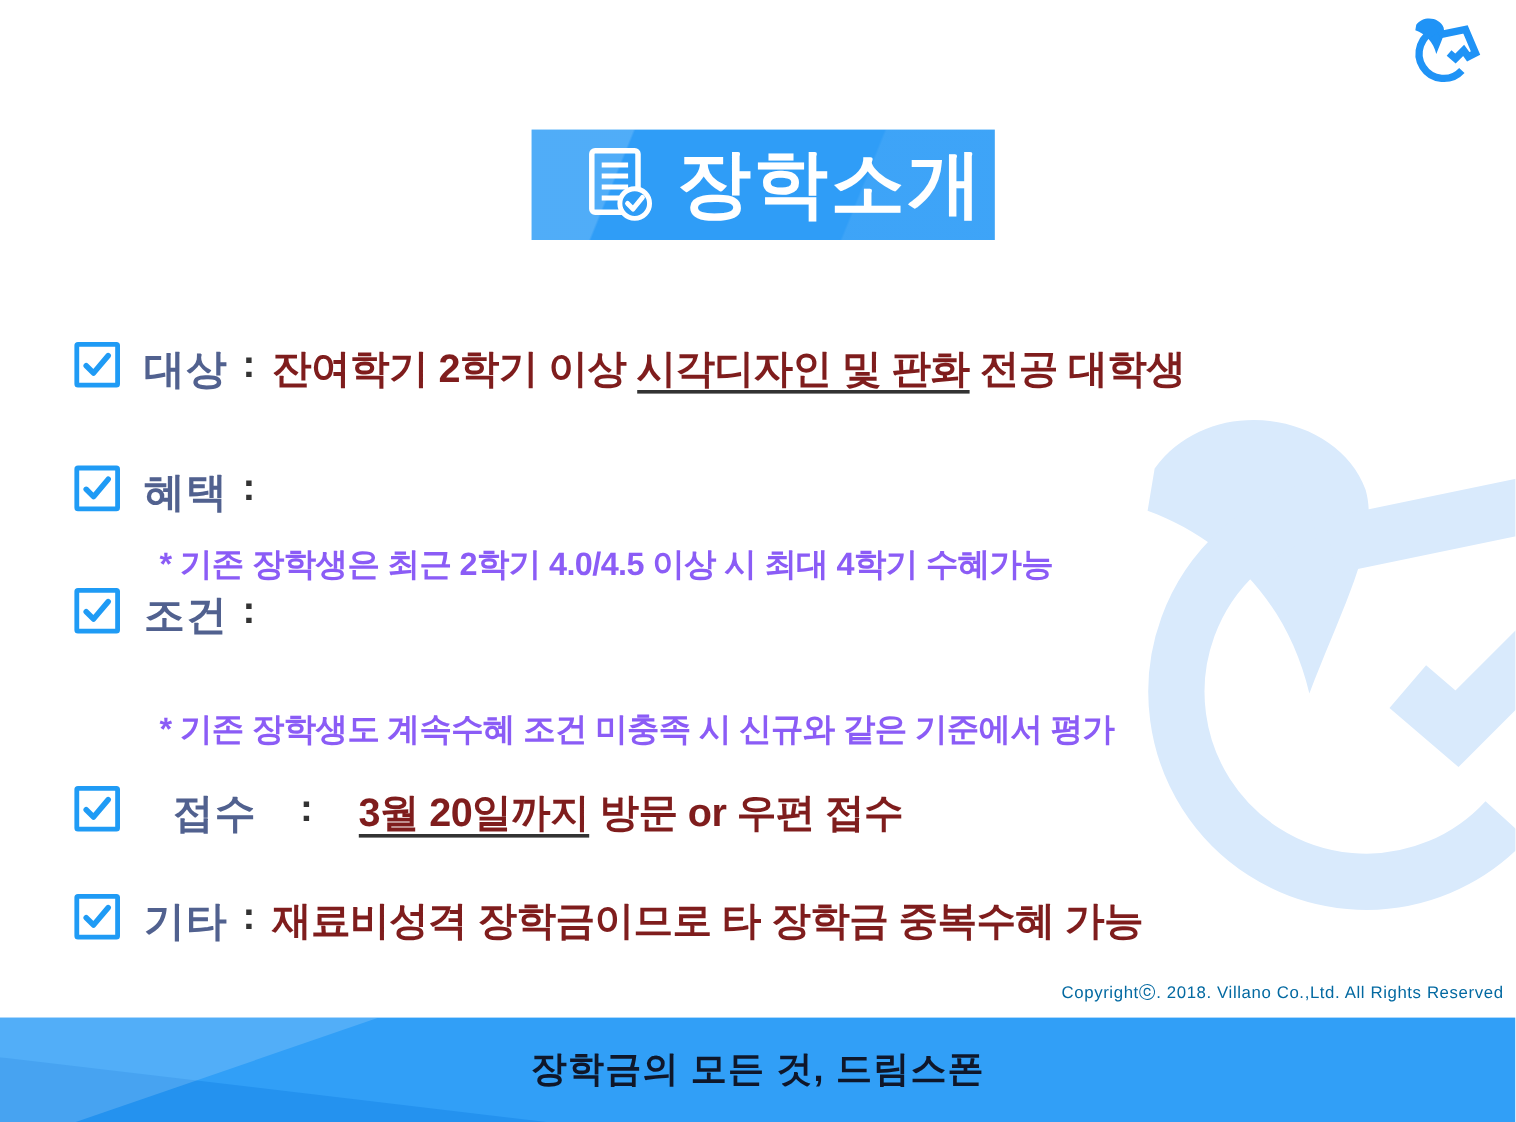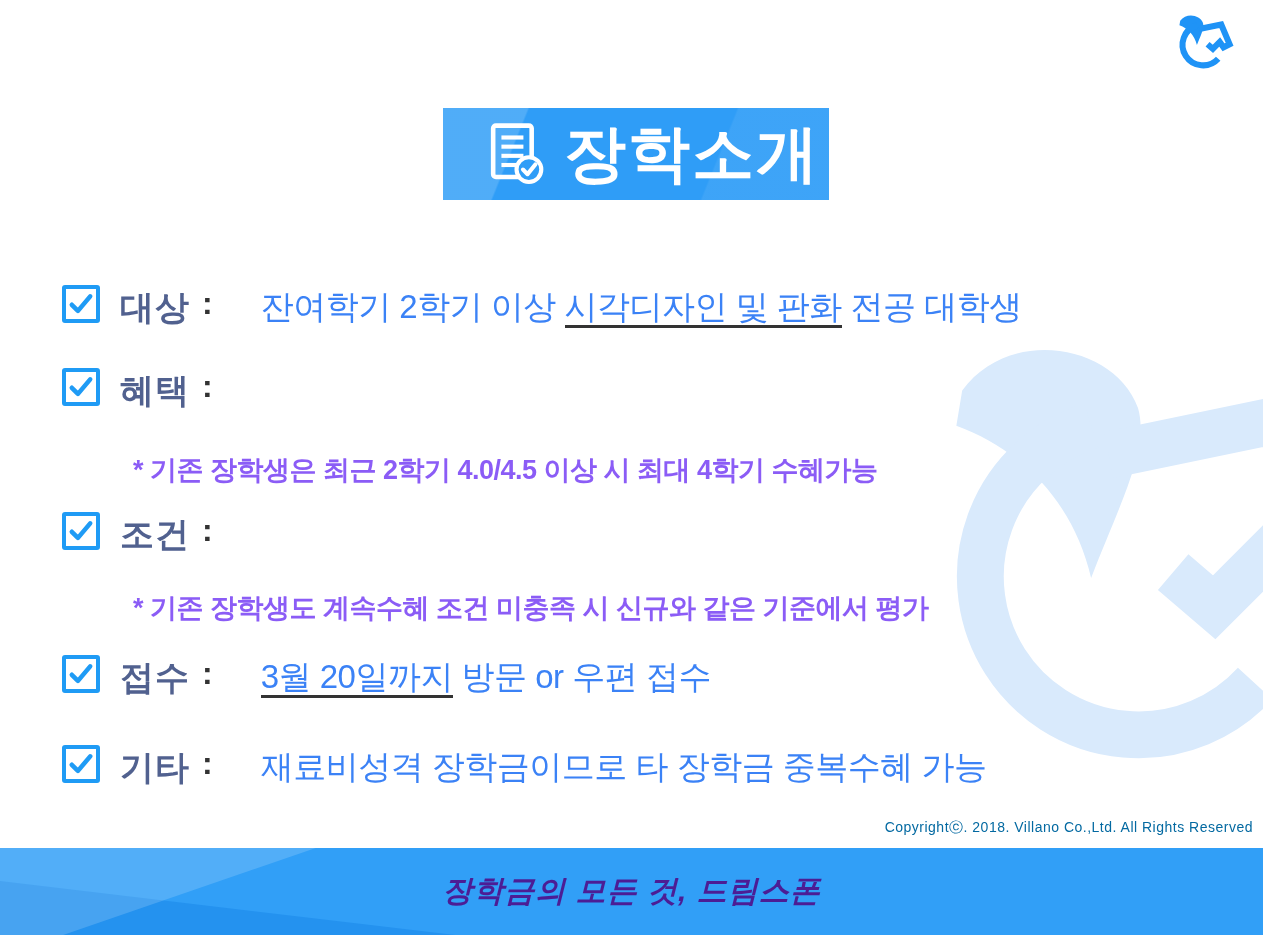--- a/index.html
+++ b/index.html
@@ -47,30 +47,30 @@
   .checkbox {
     width:38px; height:38px; border:4px solid #1f9bf5; border-radius:3px;
     background:#ffffff; display:flex; align-items:center; justify-content:center;
     flex:0 0 auto; margin-right:20px;
   }
   .checkbox svg { width:26px; height:24px; }
   .lbl {
     color:#51618f; font-size:34px; font-weight:bold; letter-spacing:1px;
   }
   .colon { color:#333333; font-size:32px; font-weight:bold; margin:0 14px 0 12px; }
-  .content { color:#3b82f6; font-size:33px; font-weight:normal; letter-spacing:-0.5px;margin-left:34px; }
+  .content { color:#7f1d1d; font-size:33px; font-weight:bold; letter-spacing:-0.5px; }
   .content .u { border-bottom:3px solid #333333; }
 
   .note {
     position:absolute; left:133px; white-space:nowrap; z-index:2;
     color:#8b5cf6; font-size:27px; font-weight:bold; letter-spacing:-0.5px;
   }
 
-  .r1 { top:285px; } .r2 { top:368px; } .n1 { top:452px; }
-  .r3 { top:512px; } .n2 { top:590px; } .r4 { top:655px; } .r5 { top:745px; }
+  .r1 { top:285px; } .r2 { top:388px; } .n1 { top:452px; }
+  .r3 { top:490px; } .n2 { top:590px; } .r4 { top:655px;gap:24px; } .r5 { top:745px; }
 
   
   .copyright {
     position:absolute; right:10px; top:819px; z-index:2;
     color:#0369a1; font-size:14px; letter-spacing:0.5px;
   }
 
   
   .footer {
     position:absolute; left:0; bottom:0; width:1263px; height:87px; z-index:3;
@@ -82,21 +82,21 @@
     clip-path:polygon(0 38%, 100% 210%, 0 210%);
   }
   .footer .shade-light {
     position:absolute; left:0; top:0; width:100%; height:100%;
     background:rgba(255,255,255,0.16);
     clip-path:polygon(0 0, 25% 0, 0 125%);
   }
   .footer-tagline {
     position:relative; width:100%; height:87px; display:flex;
     align-items:center; justify-content:center;
-    color:#4c1d95; font-size:30px; font-weight:bold; letter-spacing:1px;font-style:italic;
+    color:#0f172a; font-size:30px; font-weight:bold; letter-spacing:1px;
   }
 </style>
 </head>
 <body>
 
 <div class="slide">
 
   <svg class="watermark" viewBox="0 0 100 92" aria-hidden="true">
     <path d="M20,14 C28,3 46,6 50,17 C52,24 47,33 42,46 C39,33 30,24 19,20 Z" fill="#d9eafc"></path>
     <path d="M42,20 A27,27 0 1 0 70,64" fill="none" stroke="#d9eafc" stroke-width="8"></path>

